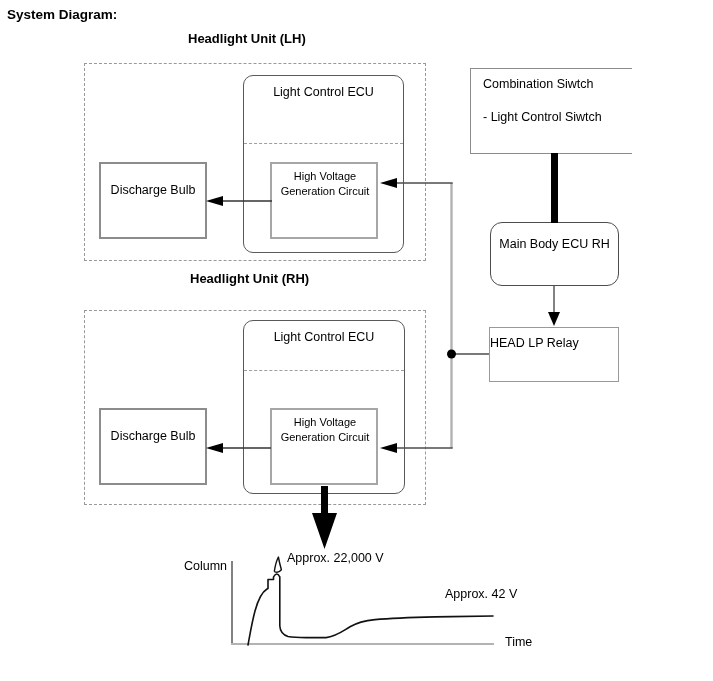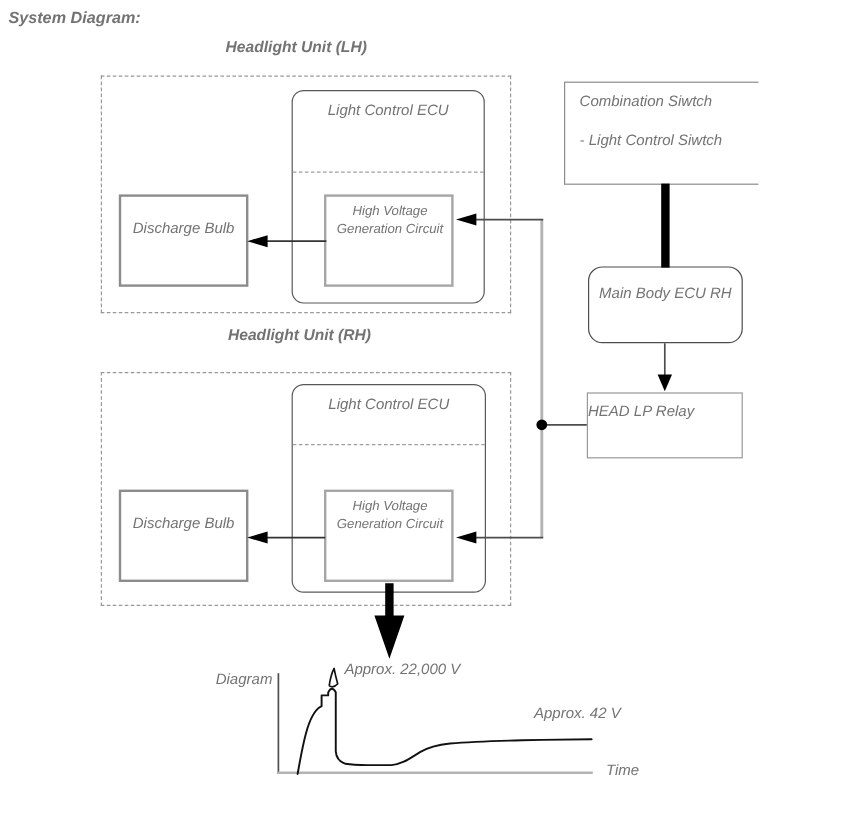--- a/index.html
+++ b/index.html
@@ -1,20 +1,19 @@
 <!DOCTYPE html>
 <html><head>
 <meta charset="utf-8">
 <style>
   html,body{margin:0;padding:0;background:#fff;}
   #stage{
     position:relative;width:632px;height:681px;background:#ffffff;
-    font-family:"Liberation Sans","DejaVu Sans",sans-serif;color:#737373;
+    font-family:"Liberation Sans","DejaVu Sans",sans-serif;color:#000000;
     overflow:hidden;
-    font-style:italic;
   }
   .abs{position:absolute;box-sizing:border-box;}
   .pre{white-space:pre-line;}
   .page-title{left:7px;top:7px;font-size:13.5px;font-weight:bold;}
   .unit-title{font-size:13px;font-weight:bold;}
   .dashedbox{border:1px dashed #999999;background:transparent;}
   .ecu-box{border:1px solid #595959;border-radius:10px;background:#ffffff;text-align:center;}
   .ecu-label{display:block;padding-top:9px;font-size:12.5px;}
   .ecu-divider{border-top:1px dashed #9e9e9e;height:0;}
   .inner-box{background:#ffffff;font-size:12.5px;}
@@ -74,21 +73,21 @@
 
 
   <div class="abs mbecu-box" style="left:490px;top:222px;width:129px;height:64px;">
     <span class="mbecu-label">Main Body ECU RH</span>
   </div>
 
   <div class="abs relay-box" style="left:489px;top:327px;width:130px;height:55px;">
     <span class="relay-label">HEAD LP Relay</span>
   </div>
 
-  <div class="abs graph-label" style="left:150px;top:559px;width:77px;text-align:right;">Diagram</div>
+  <div class="abs graph-label" style="left:150px;top:559px;width:77px;text-align:right;">Column</div>
   <div class="abs graph-label" style="left:505px;top:635px;">Time</div>
   <div class="abs graph-label" style="left:287px;top:551px;">Approx. 22,000 V</div>
   <div class="abs graph-label" style="left:445px;top:587px;text-align:right;">Approx. 42 V</div>
 
   <svg class="overlay" width="713" height="681" viewBox="0 0 713 681">
 
     <rect x="551" y="153" width="7" height="70" fill="#000"></rect>
 
     <line x1="554" y1="286" x2="554" y2="314" stroke="#4d4d4d" stroke-width="1.4"></line>
     <polygon points="548,312 560,312 554,326" fill="#000"></polygon>

